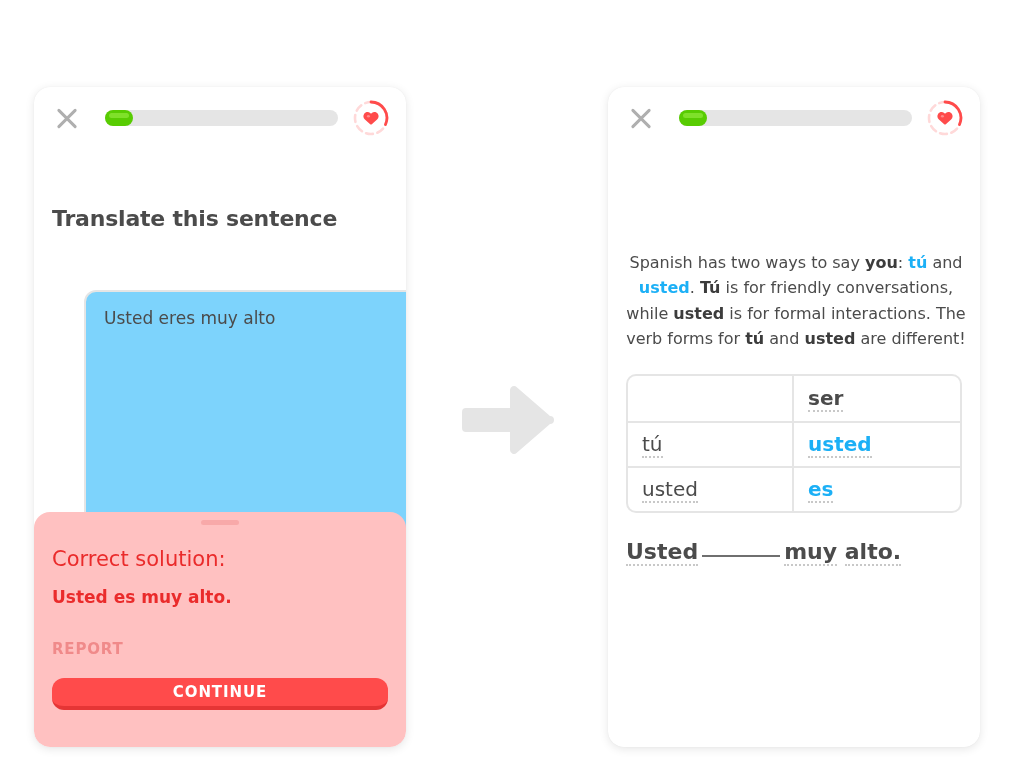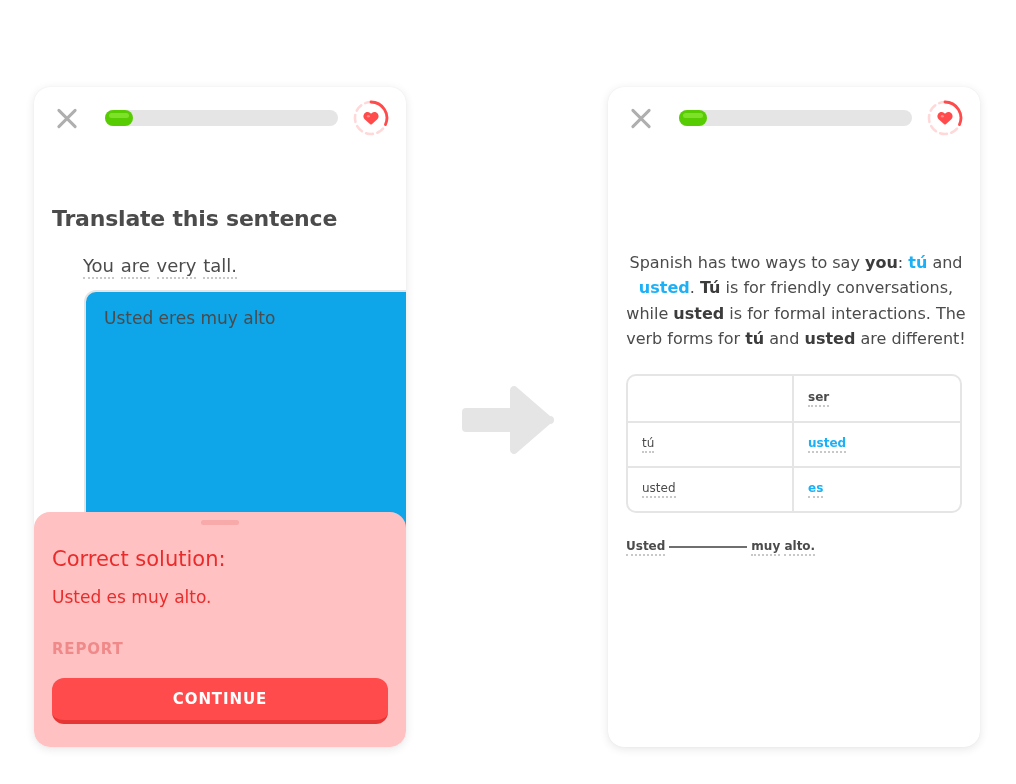--- a/index.html
+++ b/index.html
@@ -118,21 +118,21 @@
     font-size: 18px;
     color: #4b4b4b;
   }
   .prompt .dotted { margin-right: 1px; }
 
   
   .answer-box {
     position: absolute;
     left: 50px; top: 203px;
     width: 340px; height: 285px;
-    background: #0ea5e9;
+    background: #7dd3fc;
     border: 2px solid #e5e5e5;
     border-radius: 12px;
     padding: 16px 18px;
     font-size: 17px;
     color: #4b4b4b;
     cursor: text;
   }
 
   
   .feedback-sheet {
@@ -158,34 +158,35 @@
     left: 18px; top: 35px;
     font-size: 21px;
     font-weight: normal;
     color: #ea2b2b;
   }
   .fb-solution {
     position: absolute;
     left: 18px; top: 75px;
     font-size: 17px;
     color: #ea2b2b;
+    font-weight: bold;
   }
   .fb-report {
     position: absolute;
     left: 18px; top: 128px;
     font-size: 15px;
     font-weight: bold;
     letter-spacing: 0.8px;
     color: #f08a8a;
     cursor: pointer;
   }
   .continue-btn {
     position: absolute;
     left: 18px; top: 166px;
-    width: 336px; height: 46px;
+    width: 336px; height: 32px;
     background: #ff4b4b;
     border: none;
     border-bottom: 4px solid #e53535;
     border-radius: 12px;
     color: #ffffff;
     font-family: inherit;
     font-size: 15px;
     font-weight: bold;
     letter-spacing: 0.9px;
     cursor: pointer;
@@ -220,34 +221,34 @@
     border: 2px solid #e5e5e5;
     border-radius: 10px;
     border-collapse: separate;
     border-spacing: 0;
     overflow: hidden;
     background: #fff;
   }
   .conj-table td {
     height: 45px;
     padding: 0 14px;
-    font-size: 12px;
+    font-size: 20px;
     color: #4b4b4b;
     vertical-align: middle;
   }
   .conj-table td.col1 { width: 50%; border-right: 2px solid #e5e5e5; }
   .conj-table tr + tr td { border-top: 2px solid #e5e5e5; }
   .conj-table .bold { font-weight: bold; }
   .conj-table .blue { color: #1cb0f6; font-weight: bold; }
 
   
   .fill-sentence {
     position: absolute;
     left: 18px; top: 452px;
-    font-size: 12px;
+    font-size: 22px;
     font-weight: bold;
     color: #4b4b4b;
   }
   .blank-line {
     display: inline-block;
     width: 78px;
     border-bottom: 2px solid #6f6f6f;
     margin: 0 4px;
     vertical-align: 2px;
   }
@@ -271,26 +272,20 @@
           <path d="M19 25.6c-.3 0-.6-.1-.8-.3l-5.3-4.7c-1.7-1.5-2-4-.7-5.8
                    1.4-2 4.2-2.3 6-.7l.8.7.8-.7c1.8-1.6 4.6-1.3 6 .7
                    1.3 1.8 1 4.3-.7 5.8l-5.3 4.7c-.2.2-.5.3-.8.3z" fill="#ff4b4b"></path>
           <ellipse cx="16.4" cy="17.2" rx="1.5" ry="1.2" fill="#ff8b8b"></ellipse>
         </svg>
       </div>
     </div>
 
     <div class="heading" id="left-heading">Translate this sentence</div>
 
-    <div class="prompt">
-      <span class="dotted">You</span>
-      <span class="dotted">are</span>
-      <span class="dotted">very</span>
-      <span class="dotted">tall.</span>
-    </div>
 
     <div class="answer-box">Usted eres muy alto</div>
 
     <div class="feedback-sheet">
       <div class="sheet-handle"></div>
       <div class="fb-title">Correct solution:</div>
       <div class="fb-solution">Usted es muy alto.</div>
       <div class="fb-report">REPORT</div>
       <button class="continue-btn">CONTINUE</button>
     </div>

